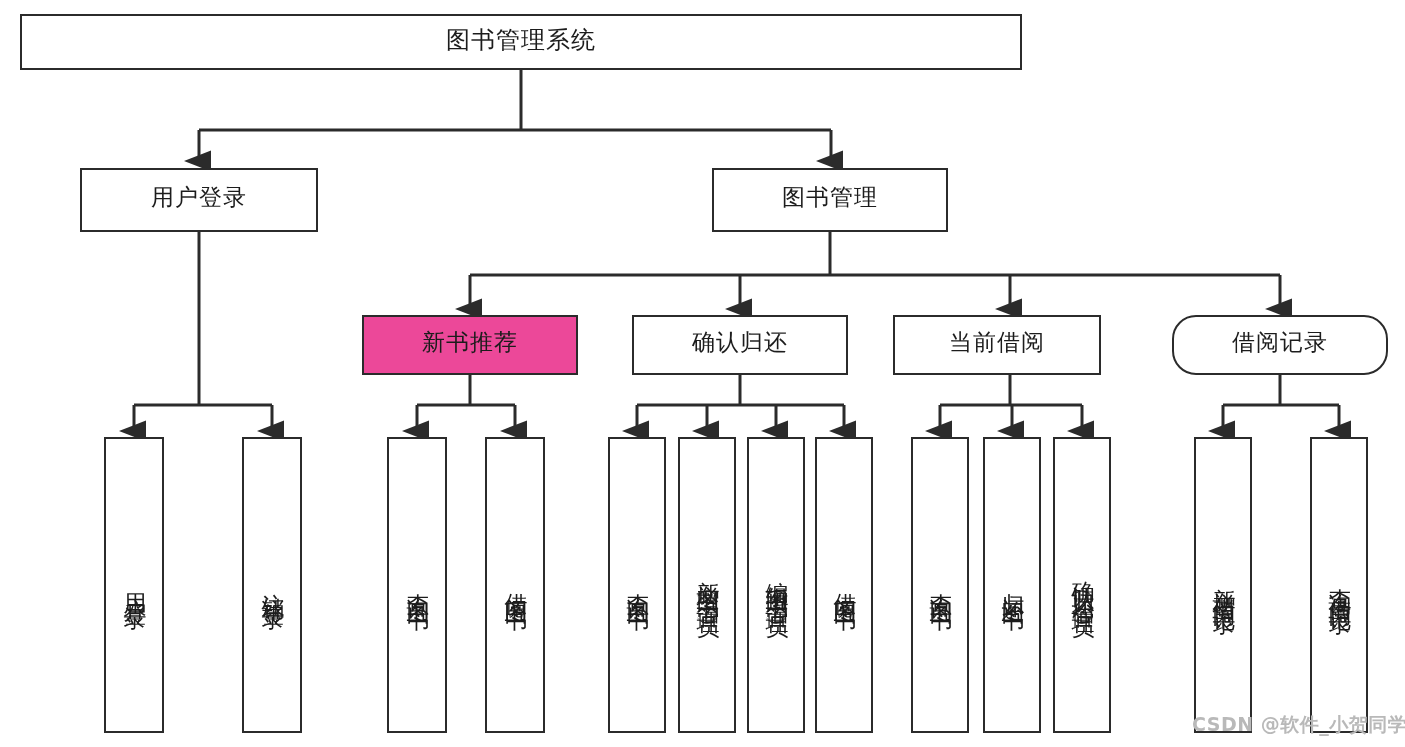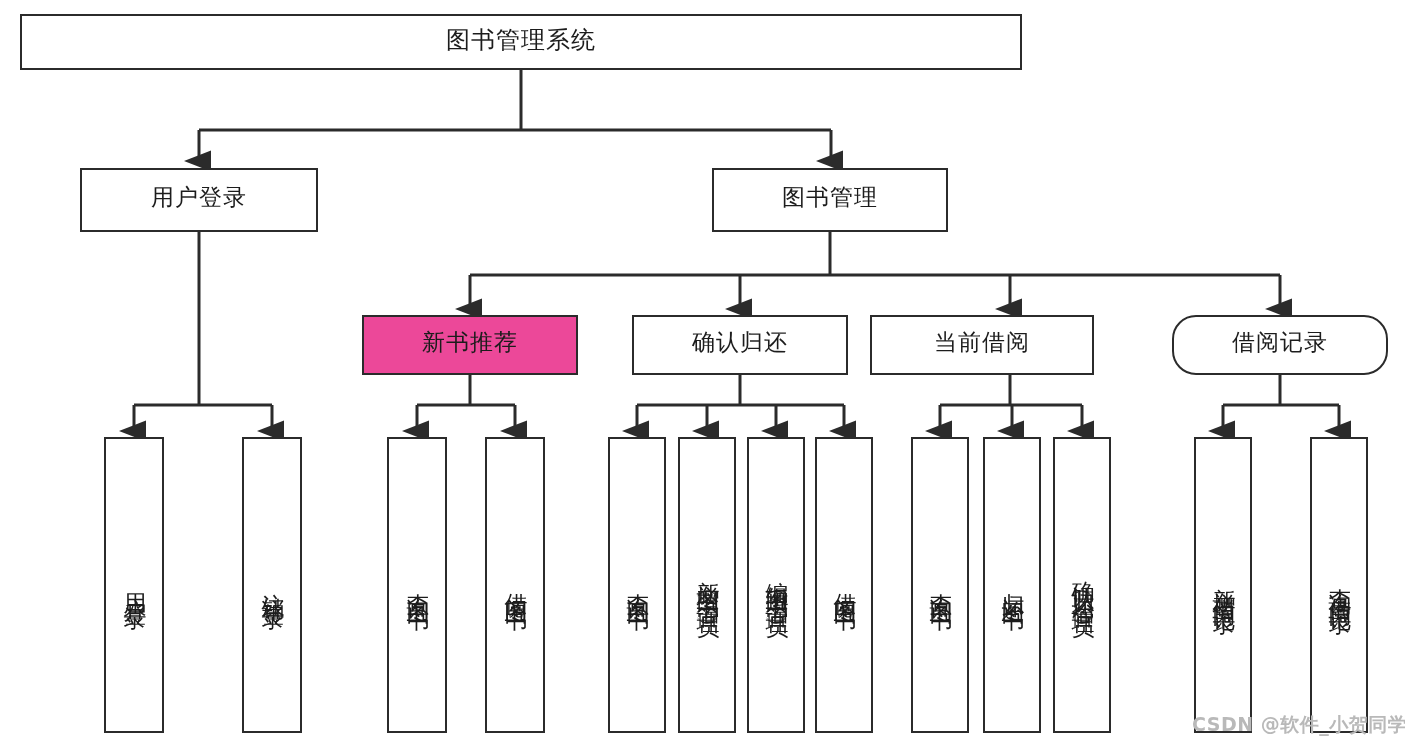--- a/index.html
+++ b/index.html
@@ -119,21 +119,21 @@
     </g>
   </svg>
 
   <div class="node h root" style="left: 20px; top: 14px; width: 1002px; height: 56px; border-color: rgb(43, 43, 43); background: rgb(255, 255, 255); color: rgb(28, 28, 28);">图书管理系统</div>
 
   <div class="node h" style="left: 80px; top: 168px; width: 238px; height: 64px; border-color: rgb(43, 43, 43); background: rgb(255, 255, 255); color: rgb(28, 28, 28);">用户登录</div>
   <div class="node h" style="left: 712px; top: 168px; width: 236px; height: 64px; border-color: rgb(43, 43, 43); background: rgb(255, 255, 255); color: rgb(28, 28, 28);">图书管理</div>
 
   <div class="node h" style="left: 362px; top: 315px; width: 216px; height: 60px; border-color: rgb(43, 43, 43); background: #ec4899; color: rgb(28, 28, 28);">新书推荐</div>
   <div class="node h" style="left: 632px; top: 315px; width: 216px; height: 60px; border-color: rgb(43, 43, 43); background: rgb(255, 255, 255); color: rgb(28, 28, 28);">确认归还</div>
-  <div class="node h" style="left: 870px; top: 315px; width: 224px; height: 60px; border-color: rgb(43, 43, 43); background: rgb(255, 255, 255); color: rgb(28, 28, 28);">当前借阅</div>
+  <div class="node h" style="left: 893px; top: 315px; width: 208px; height: 60px; border-color: rgb(43, 43, 43); background: rgb(255, 255, 255); color: rgb(28, 28, 28);">当前借阅</div>
   <div class="node h" style="left: 1172px; top: 315px; width: 216px; height: 60px; border-color: rgb(43, 43, 43); background: rgb(255, 255, 255); color: rgb(28, 28, 28); border-radius: 24px;">借阅记录</div>
 
   <div class="node v" style="left: 104px; top: 437px; width: 60px; height: 296px; border-color: rgb(43, 43, 43); background: rgb(255, 255, 255); color: rgb(28, 28, 28);">用户登录</div>
   <div class="node v" style="left: 242px; top: 437px; width: 60px; height: 296px; border-color: rgb(43, 43, 43); background: rgb(255, 255, 255); color: rgb(28, 28, 28);">注销登录</div>
   <div class="node v" style="left: 387px; top: 437px; width: 60px; height: 296px; border-color: rgb(43, 43, 43); background: rgb(255, 255, 255); color: rgb(28, 28, 28);">查询图书</div>
   <div class="node v" style="left: 485px; top: 437px; width: 60px; height: 296px; border-color: rgb(43, 43, 43); background: rgb(255, 255, 255); color: rgb(28, 28, 28);">借阅图书</div>
   <div class="node v" style="left: 608px; top: 437px; width: 58px; height: 296px; border-color: rgb(43, 43, 43); background: rgb(255, 255, 255); color: rgb(28, 28, 28);">查询图书</div>
   <div class="node v" style="left: 678px; top: 437px; width: 58px; height: 296px; border-color: rgb(43, 43, 43); background: rgb(255, 255, 255); color: rgb(28, 28, 28);">新增图书（管理员）</div>
   <div class="node v" style="left: 747px; top: 437px; width: 58px; height: 296px; border-color: rgb(43, 43, 43); background: rgb(255, 255, 255); color: rgb(28, 28, 28);">编辑图书（管理员）</div>
   <div class="node v" style="left: 815px; top: 437px; width: 58px; height: 296px; border-color: rgb(43, 43, 43); background: rgb(255, 255, 255); color: rgb(28, 28, 28);">借阅图书</div>

